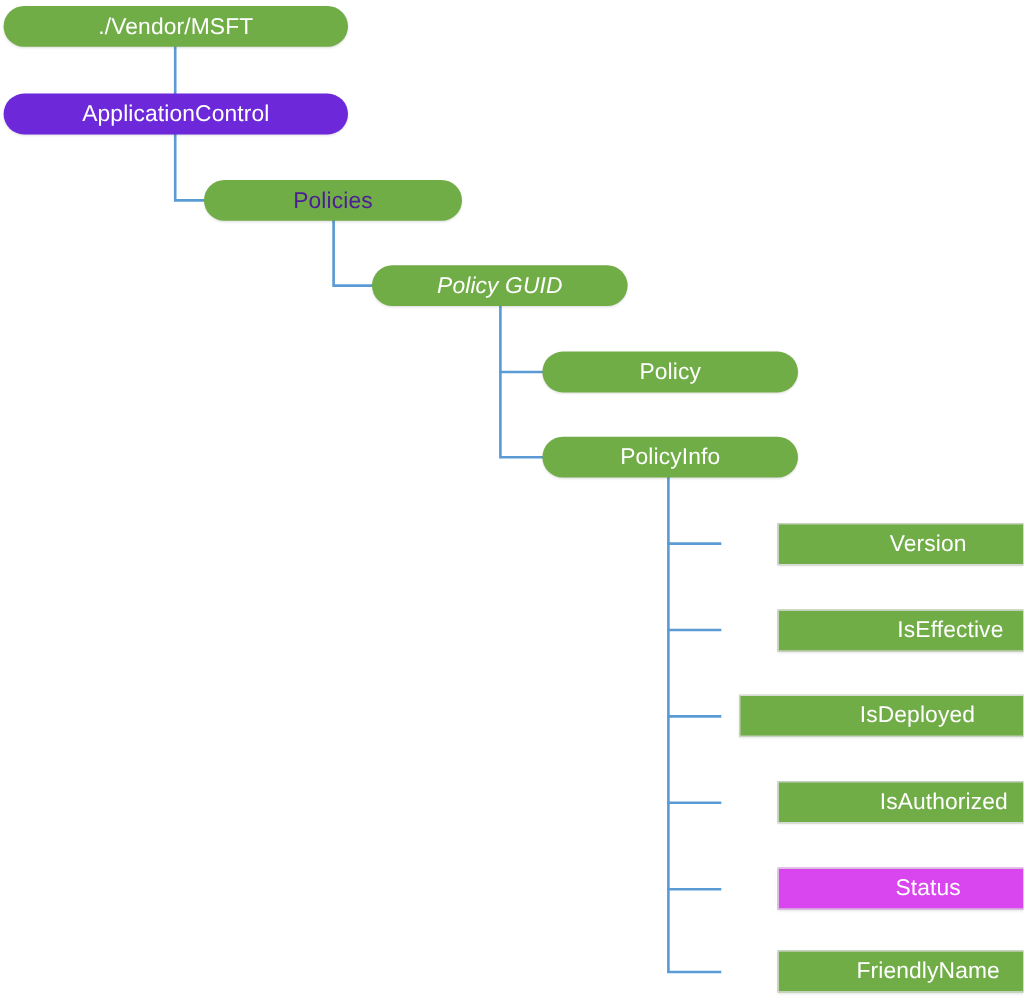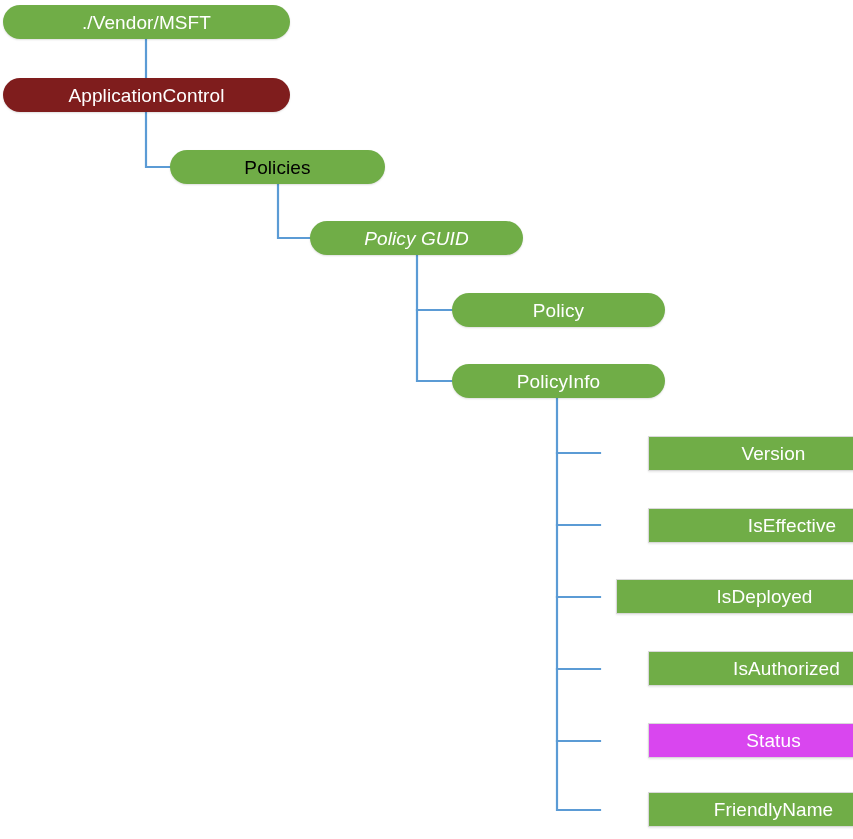--- a/index.html
+++ b/index.html
@@ -68,24 +68,24 @@
       <path d="M 557,525 L 557,597 L 600,597" fill="none" stroke="#5B9BD5" stroke-width="2.2" stroke-linecap="square" stroke-linejoin="miter"></path>
       <path d="M 557,597 L 557,669 L 600,669" fill="none" stroke="#5B9BD5" stroke-width="2.2" stroke-linecap="square" stroke-linejoin="miter"></path>
       <path d="M 557,669 L 557,741 L 600,741" fill="none" stroke="#5B9BD5" stroke-width="2.2" stroke-linecap="square" stroke-linejoin="miter"></path>
       <path d="M 557,741 L 557,810 L 600,810" fill="none" stroke="#5B9BD5" stroke-width="2.2" stroke-linecap="square" stroke-linejoin="miter"></path>
     </svg>
 
   <div id="node-layer">
       <div class="node rounded" style="left: 3px; top: 5px; width: 287px; height: 34px; background: rgb(112, 173, 71); color: rgb(255, 255, 255);">
         <span>./Vendor/MSFT</span>
       </div>
-      <div class="node rounded" style="left: 3px; top: 78px; width: 287px; height: 34px; background: #7f1d1d; color: rgb(255, 255, 255);">
+      <div class="node rounded" style="left: 3px; top: 78px; width: 287px; height: 34px; background: #6d28d9; color: rgb(255, 255, 255);">
         <span>ApplicationControl</span>
       </div>
-      <div class="node rounded" style="left: 170px; top: 150px; width: 215px; height: 34px; background: rgb(112, 173, 71); color: #000000;">
+      <div class="node rounded" style="left: 170px; top: 150px; width: 215px; height: 34px; background: rgb(112, 173, 71); color: #4c1d95;">
         <span>Policies</span>
       </div>
       <div class="node rounded italic" style="left: 310px; top: 221px; width: 213px; height: 34px; background: rgb(112, 173, 71); color: rgb(255, 255, 255);">
         <span>Policy GUID</span>
       </div>
       <div class="node rounded" style="left: 452px; top: 293px; width: 213px; height: 34px; background: rgb(112, 173, 71); color: rgb(255, 255, 255);">
         <span>Policy</span>
       </div>
       <div class="node rounded" style="left: 452px; top: 364px; width: 213px; height: 34px; background: rgb(112, 173, 71); color: rgb(255, 255, 255);">
         <span>PolicyInfo</span>

